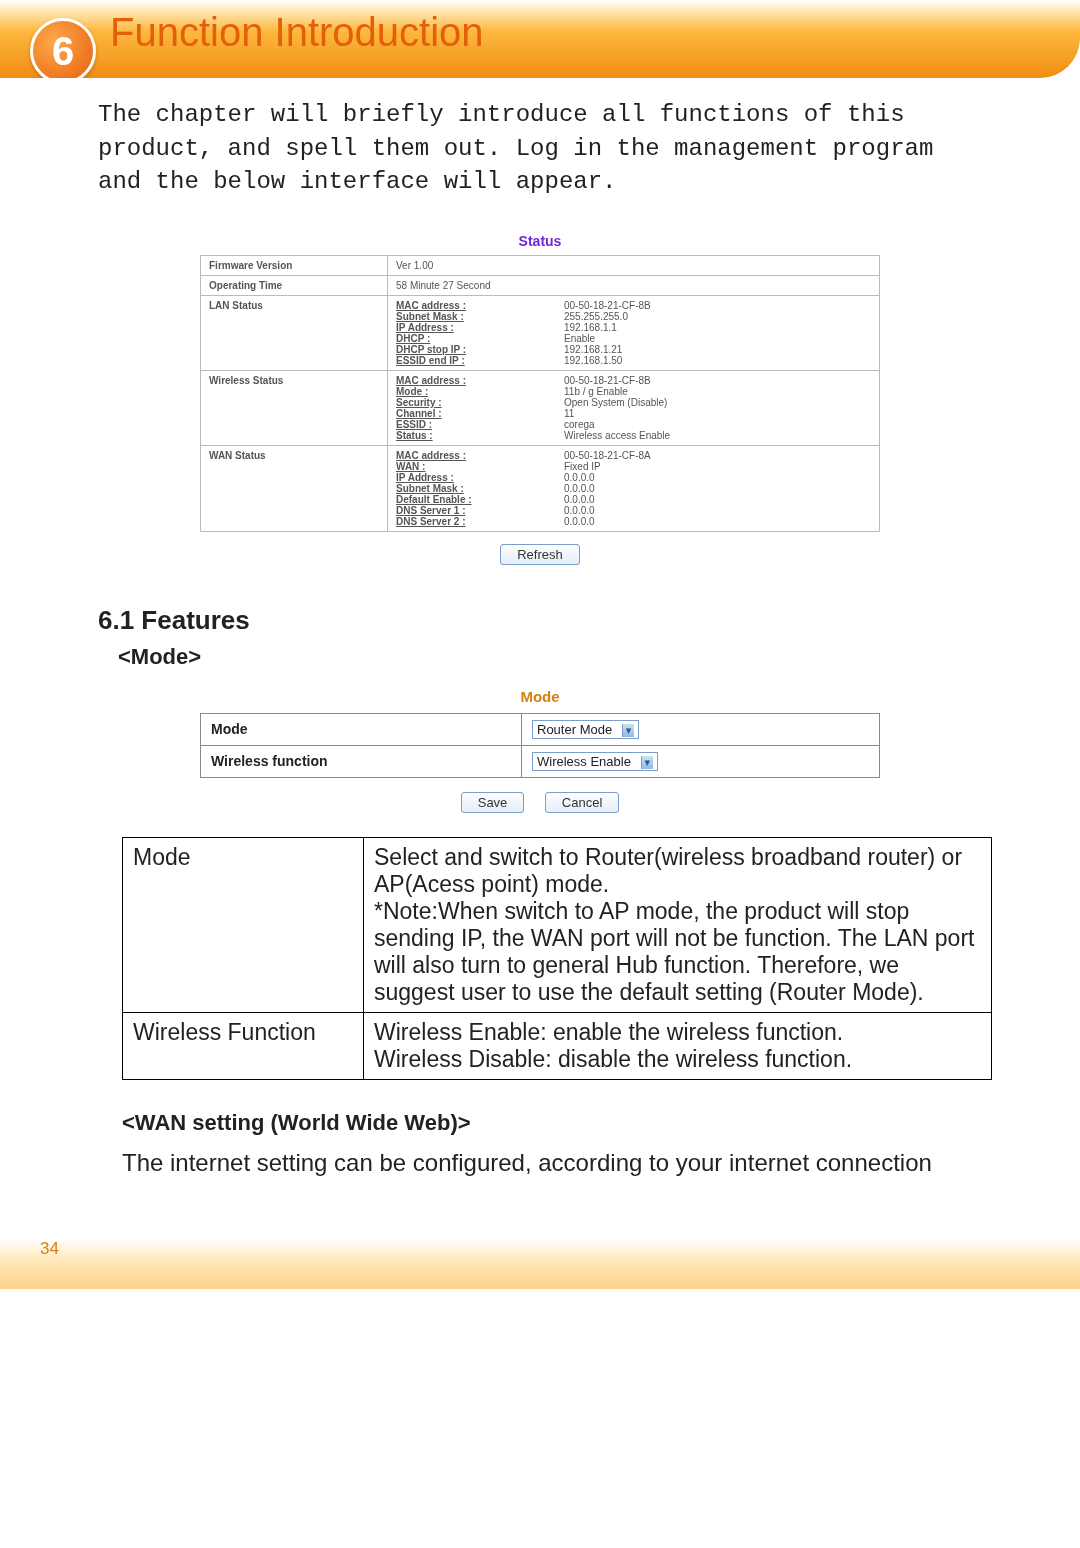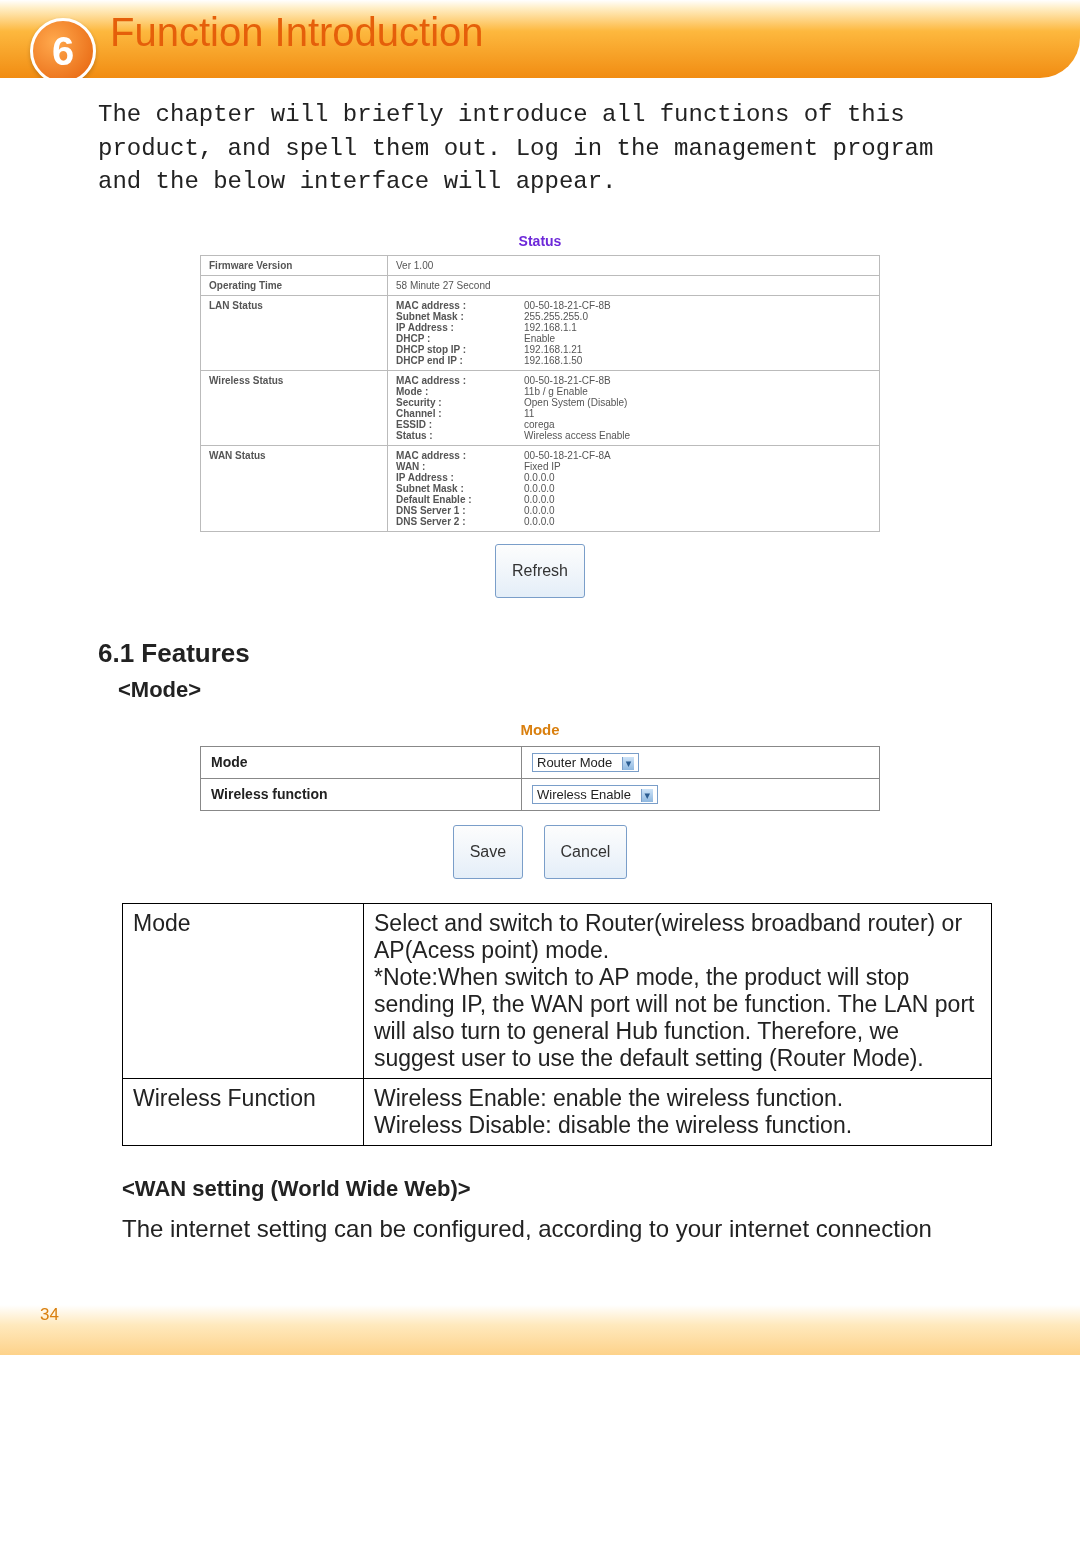--- a/index.html
+++ b/index.html
@@ -71,31 +71,31 @@
     font-size: 10px;
     color: #555;
   }
   .status-table td {
     border: 1px solid #bbb;
     padding: 4px 8px;
     vertical-align: top;
   }
   .st-label { font-weight: bold; width: 170px; }
   .sub-kv { display: flex; }
-  .sub-k { width: 128px; font-weight: bold; }
+  .sub-k { width: 168px; font-weight: bold; text-decoration: underline; }
   .sub-v { flex: 1; }
   .refresh-row { text-align: center; padding-top: 12px; }
   .ui-btn {
     display: inline-block;
     border: 1px solid #7a9ec9;
     background: linear-gradient(#fdfdfd,#e4eef8);
     border-radius: 3px;
-    font-size: 16px;
+    font-size: 13px;
     color: #333;
-    padding: 17px 16px;
+    padding: 2px 16px;
     margin: 0 8px;
   }
 
   .h2 { font-size: 26px; font-weight: bold; margin: 20px 0 8px 0; }
   .h3 { font-size: 22px; font-weight: bold; margin: 8px 0 10px 20px; }
   .body-text { font-size: 24px; line-height: 1.4; margin: 4px 0 20px 24px; }
 
   
   .mode-shot {
     margin: 10px auto 24px auto;
@@ -203,21 +203,21 @@
               </div>
               <div class="sub-kv">
                 <div class="sub-k">DHCP :</div>
                 <div class="sub-v">Enable</div>
               </div>
               <div class="sub-kv">
                 <div class="sub-k">DHCP stop IP :</div>
                 <div class="sub-v">192.168.1.21</div>
               </div>
               <div class="sub-kv">
-                <div class="sub-k">DHCP end IP :</div>
+                <div class="sub-k">ESSID end IP :</div>
                 <div class="sub-v">192.168.1.50</div>
               </div>
             </td>
       </tr>
       <tr>
         <td class="st-label">Wireless Status</td>
         <td id="wireless-cell">
               <div class="sub-kv">
                 <div class="sub-k">MAC address :</div>
                 <div class="sub-v">00-50-18-21-CF-8B</div>

